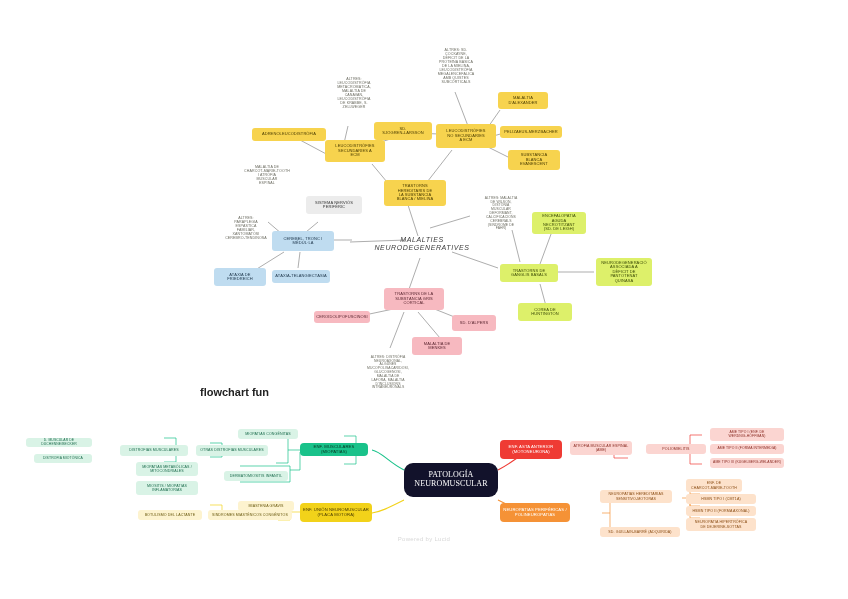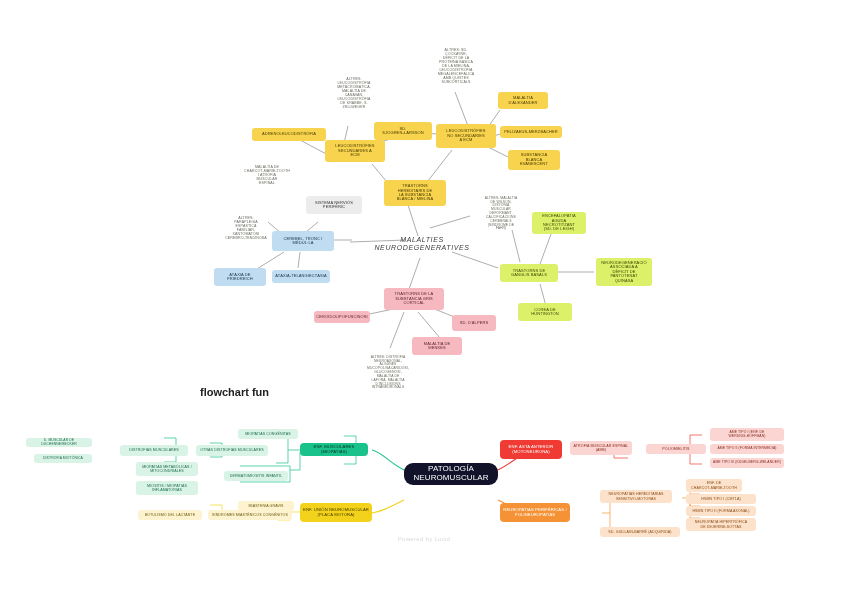--- a/index.html
+++ b/index.html
@@ -280,21 +280,21 @@
       <path d="M610 513 L610 498 L622 498"></path>
       <path d="M610 513 L610 528 L622 528"></path>
       <path d="M682 498 L690 498"></path>
       <path d="M690 498 L690 484 L700 484"></path>
       <path d="M690 498 L690 494 L700 494"></path>
       <path d="M690 498 L690 506 L700 506"></path>
       <path d="M690 498 L690 518 L700 518"></path>
     </g>
   </svg>
 
-  <div class="node m2-center" style="left:404px;top:463px;width:94px;height:22px;font-size:8px;">PATOLOGÍA
+  <div class="node m2-center" style="left:404px;top:463px;width:94px;height:34px;font-size:8px;font-family:Liberation Serif, serif;">PATOLOGÍA
 NEUROMUSCULAR</div>
 
   <div class="node m2-green" style="left:300px;top:443px;width:68px;height:13px;font-size:4.2px;">ENF. MUSCULARES (MIOPATÍAS)</div>
 
   <div class="node m2-yellow" style="left:300px;top:503px;width:72px;height:19px;font-size:4.2px;">ENF. UNIÓN NEUROMUSCULAR
 (PLACA MOTORA)</div>
 
   <div class="node m2-red" style="left:500px;top:440px;width:62px;height:19px;font-size:4.2px;">ENF. ASTA ANTERIOR
 (MOTONEURONA)</div>
 

